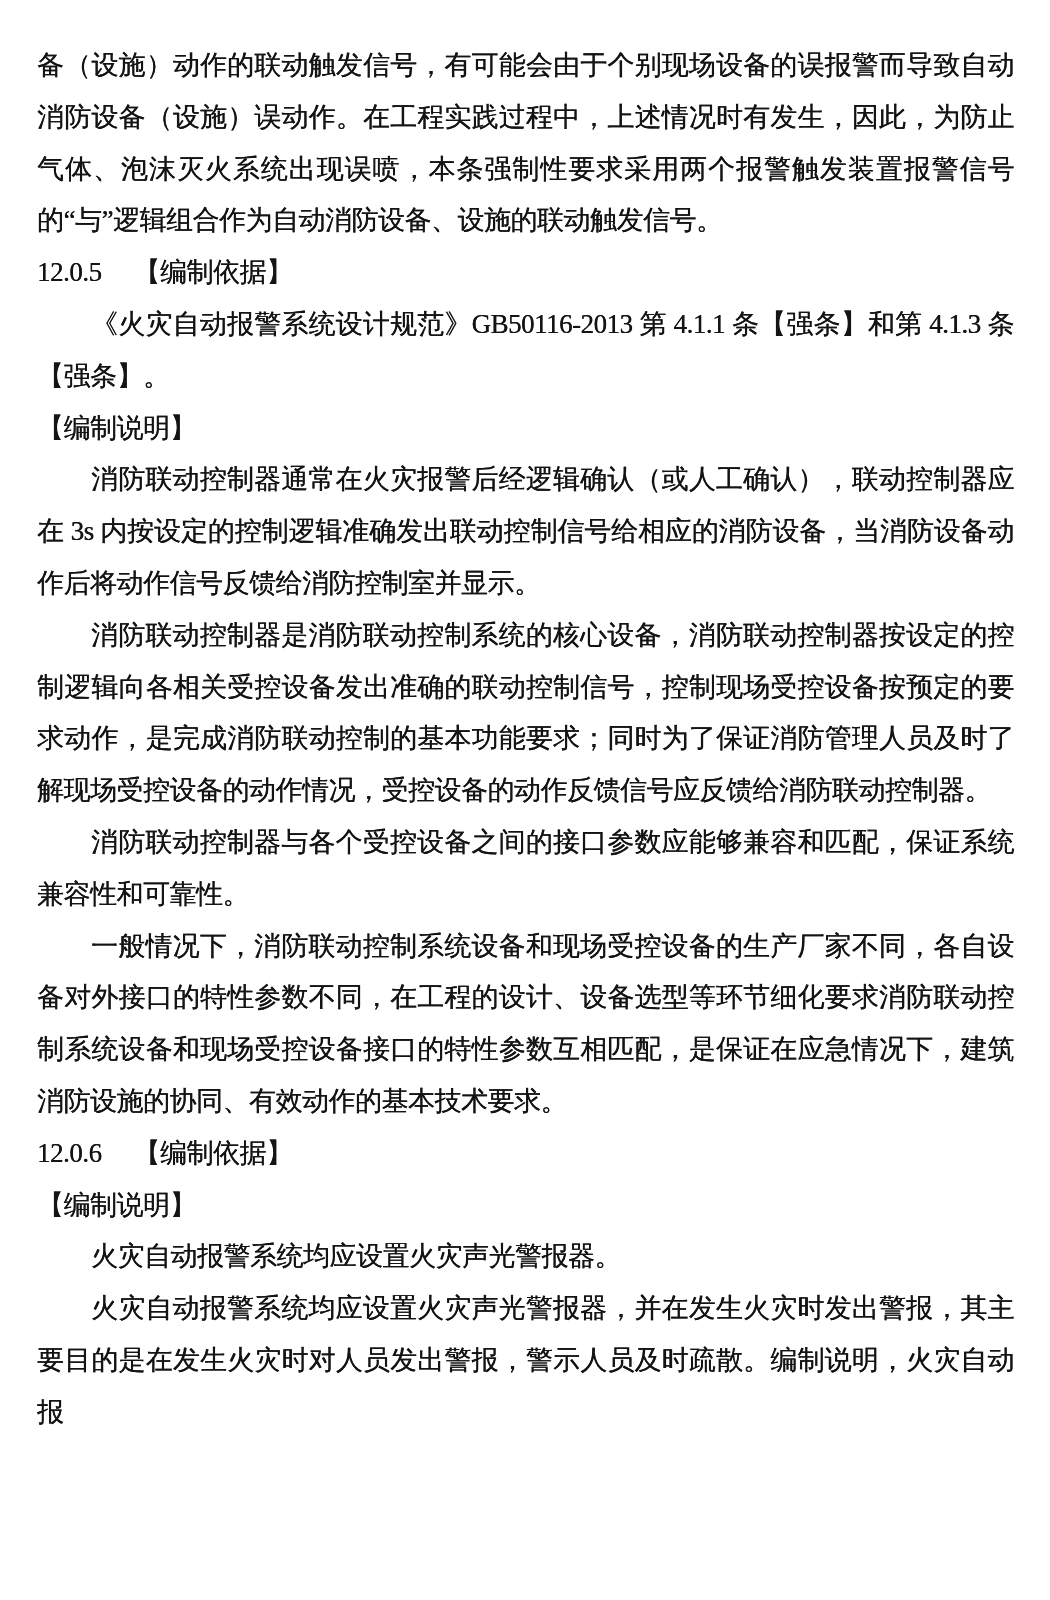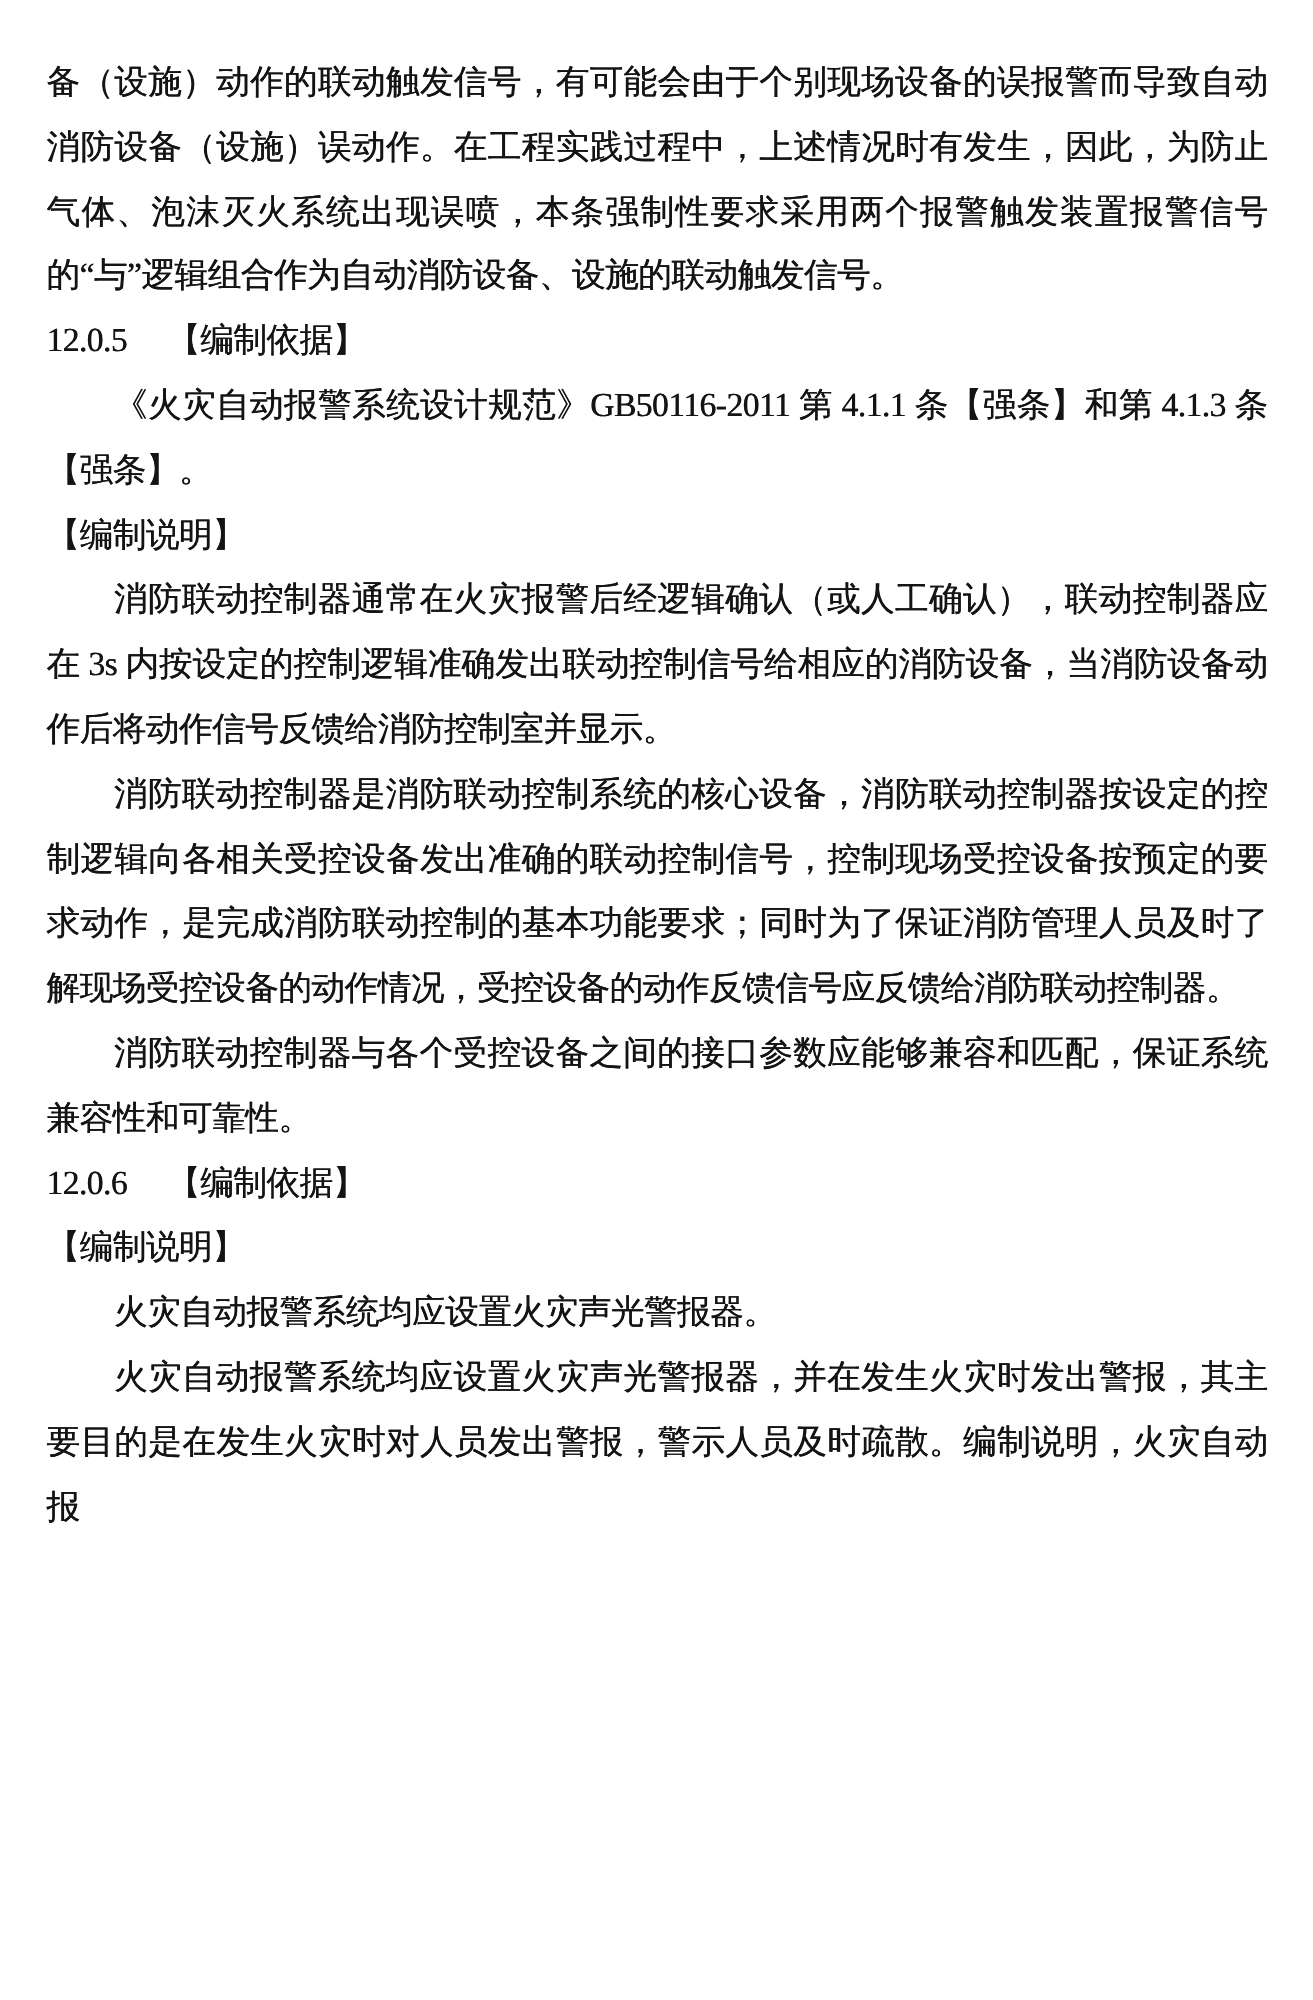--- a/index.html
+++ b/index.html
@@ -63,31 +63,32 @@
 
 <div class="page">
 
   <div class="content">
     <p class="body">备（设施）动作的联动触发信号，有可能会由于个别现场设备的误报警而导致自动消防设备（设施）误动作。在工程实践过程中，上述情况时有发生，因此，为防止气体、泡沫灭火系统出现误喷，本条强制性要求采用两个报警触发装置报警信号的“与”逻辑组合作为自动消防设备、设施的联动触发信号。</p>
 
     <p class="heading">
       <span class="num">12.0.5</span><span>【编制依据】</span>
     </p>
 
-    <p class="indent">《火灾自动报警系统设计规范》GB50116-2011 第 4.1.1 条【强条】和第 4.1.3 条【强条】。</p>
+    <p class="indent">《火灾自动报警系统设计规范》GB50116-2013 第 4.1.1 条【强条】和第 4.1.3 条【强条】。</p>
 
     <p class="heading">【编制说明】</p>
 
 
     <p class="indent">消防联动控制器通常在火灾报警后经逻辑确认（或人工确认），联动控制器应在 3s 内按设定的控制逻辑准确发出联动控制信号给相应的消防设备，当消防设备动作后将动作信号反馈给消防控制室并显示。</p>
 
     <p class="indent">消防联动控制器是消防联动控制系统的核心设备，消防联动控制器按设定的控制逻辑向各相关受控设备发出准确的联动控制信号，控制现场受控设备按预定的要求动作，是完成消防联动控制的基本功能要求；同时为了保证消防管理人员及时了解现场受控设备的动作情况，受控设备的动作反馈信号应反馈给消防联动控制器。</p>
 
     <p class="indent">消防联动控制器与各个受控设备之间的接口参数应能够兼容和匹配，保证系统兼容性和可靠性。</p>
 
+    <p class="indent">一般情况下，消防联动控制系统设备和现场受控设备的生产厂家不同，各自设备对外接口的特性参数不同，在工程的设计、设备选型等环节细化要求消防联动控制系统设备和现场受控设备接口的特性参数互相匹配，是保证在应急情况下，建筑消防设施的协同、有效动作的基本技术要求。</p>
 
     <p class="heading">
       <span class="num">12.0.6</span><span>【编制依据】</span>
     </p>
 
 
     <p class="heading">【编制说明】</p>
 
     <p class="indent">火灾自动报警系统均应设置火灾声光警报器。</p>
 

